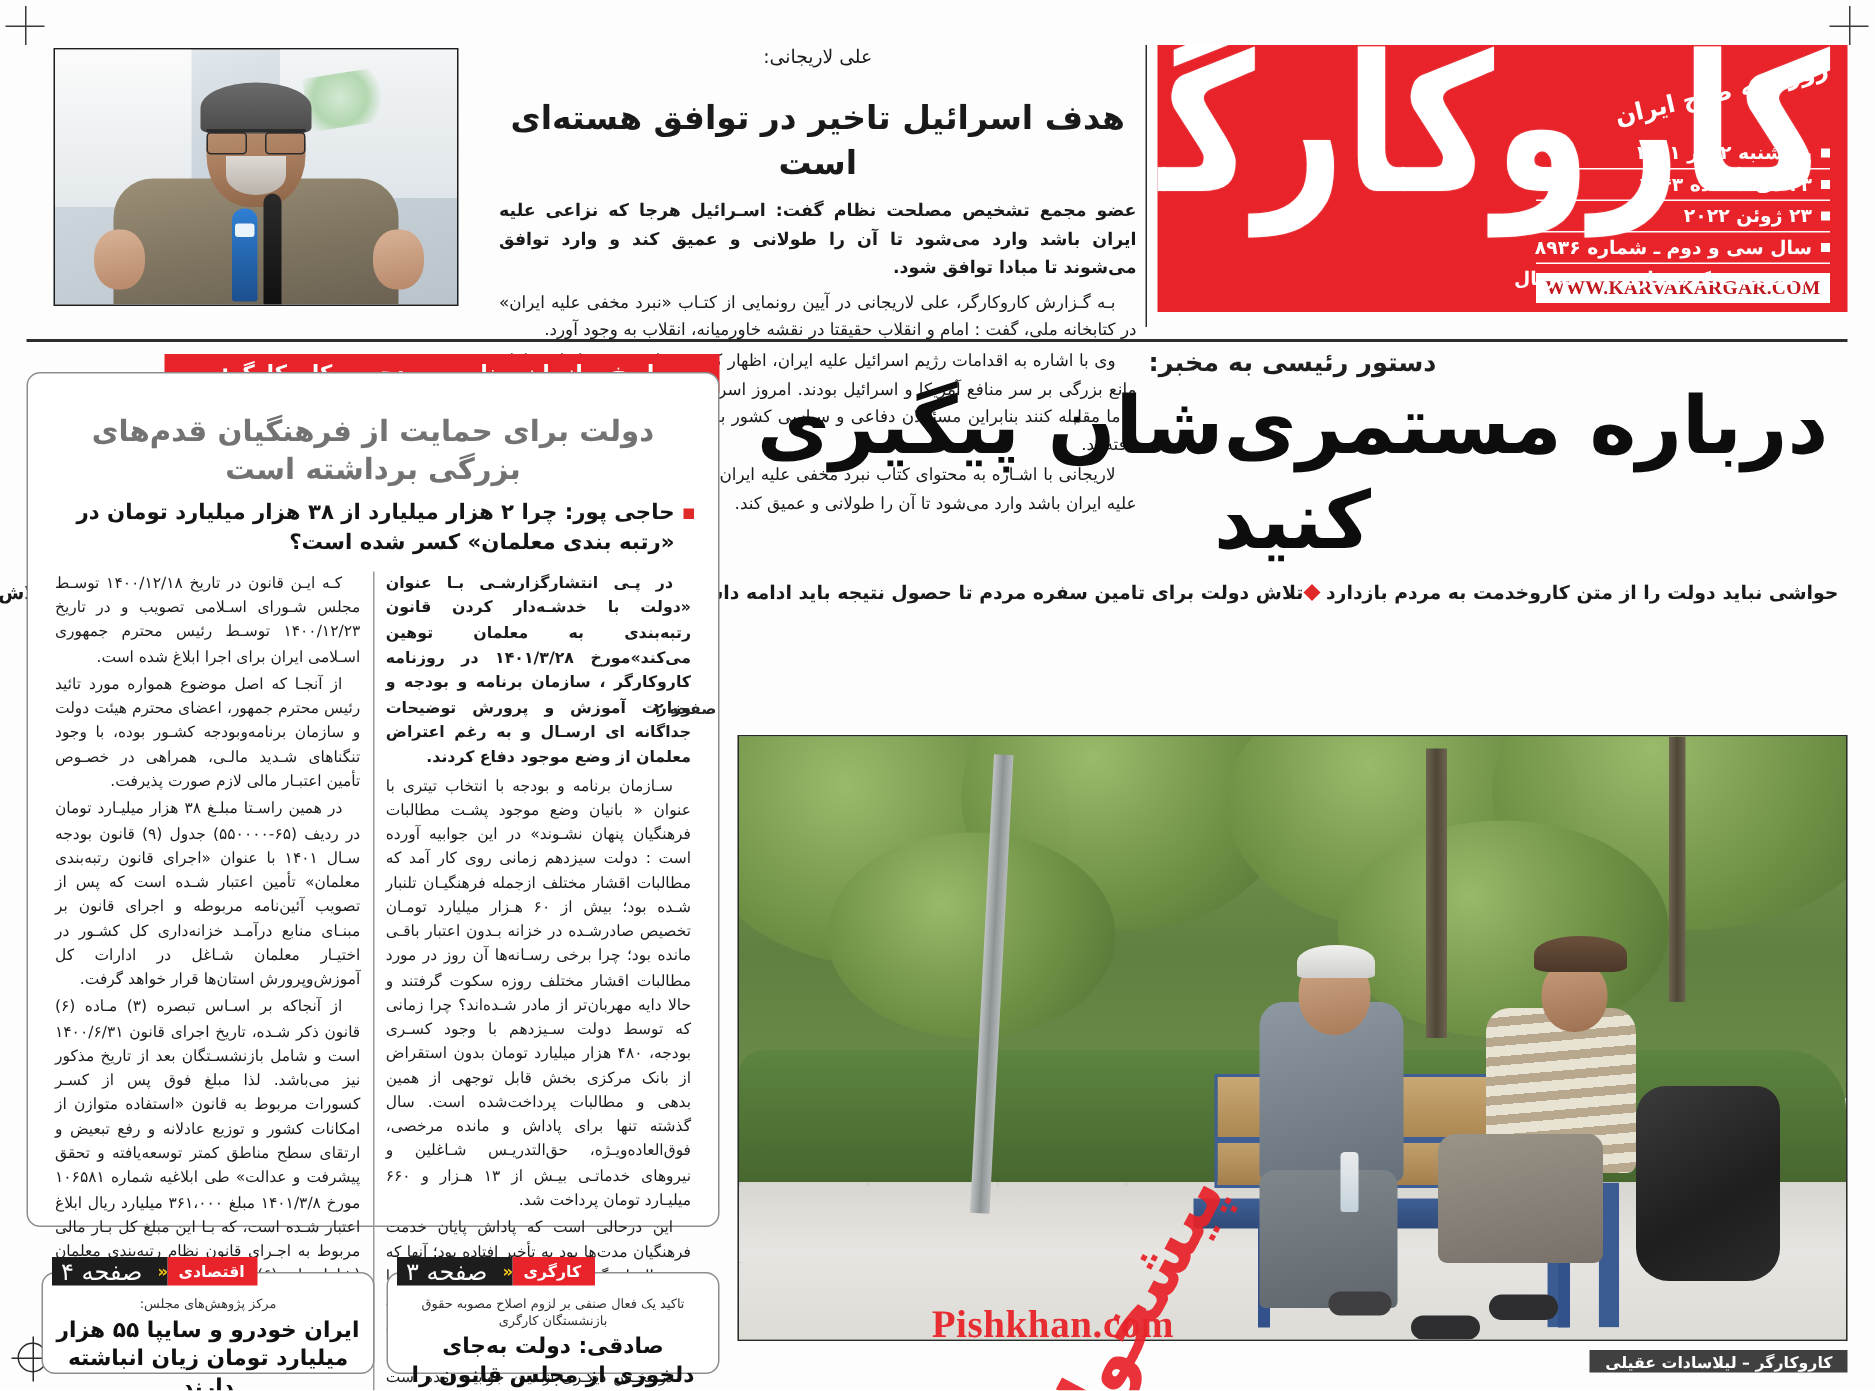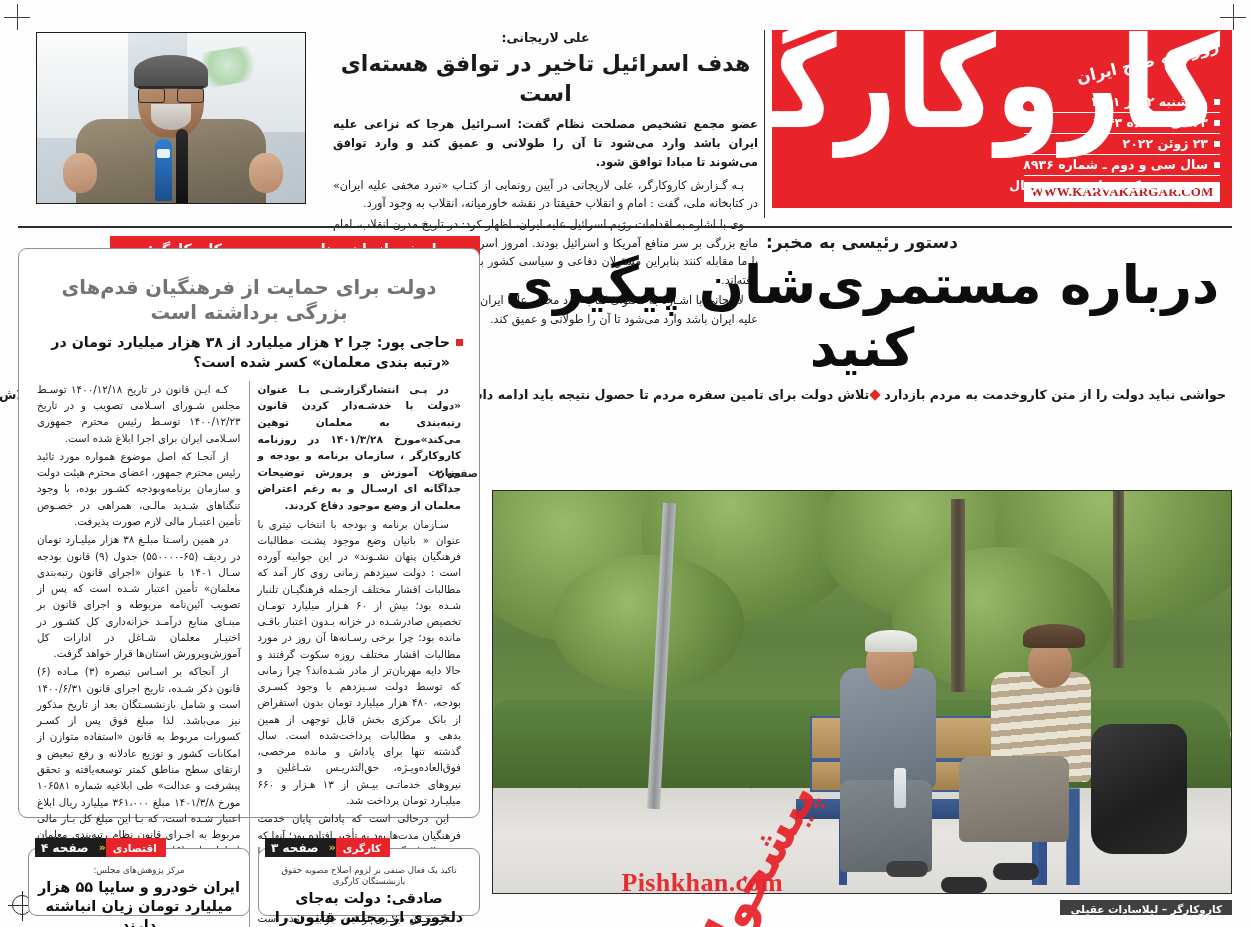--- a/index.html
+++ b/index.html
@@ -155,22 +155,22 @@
   }
 
   
   #top-story {
     position: absolute; right: 492px; top: 30px;
     width: 425px;
     text-align: justify;
     color: #1a1a1a;
   }
   #top-story .kicker {
-    text-align: center; font-size: 12.5px; font-weight: 700;
-    margin-bottom: 4px;
+    text-align: center; font-size: 12.5px; font-weight: 400;
+    margin-bottom: 20px;
   }
   #top-story .headline {
     text-align: center; font-size: 22px; font-weight: 700;
     line-height: 1.35; margin-bottom: 7px;
   }
   #top-story .lede {
     font-size: 11.6px; font-weight: 700; line-height: 1.62;
     text-align: justify; margin-bottom: 5px;
   }
   #top-story p.body {
@@ -362,21 +362,21 @@
   .teaser-tag .sec {
     background: #e8232a; color: #fff; font-size: 10.5px; font-weight: 700;
     padding: 2px 9px 2px 7px; display:flex; align-items:center;
   }
   .teaser-tag .chev {
     color: #f5c518; background: #1d1d1d; font-size: 11px; font-weight: 700;
     padding: 2px 2px; display:flex; align-items:center;
     letter-spacing: -2px;
   }
   .teaser-tag .pg {
-    background: #1d1d1d; color: #fff; font-size: 12px; font-weight: 700;
+    background: #1d1d1d; color: #fff; font-size: 16px; font-weight: 400;
     padding: 2px 8px 2px 6px; display:flex; align-items:center;
   }
   .teaser .t-kicker {
     margin: 16px 10px 1px 10px; text-align: center;
     font-size: 8.6px; color: #333; line-height: 1.3;
   }
   .teaser .t-title {
     margin: 2px 8px 0 8px; text-align: center;
     font-size: 14.5px; font-weight: 700; color: #101010; line-height: 1.32;
   }

